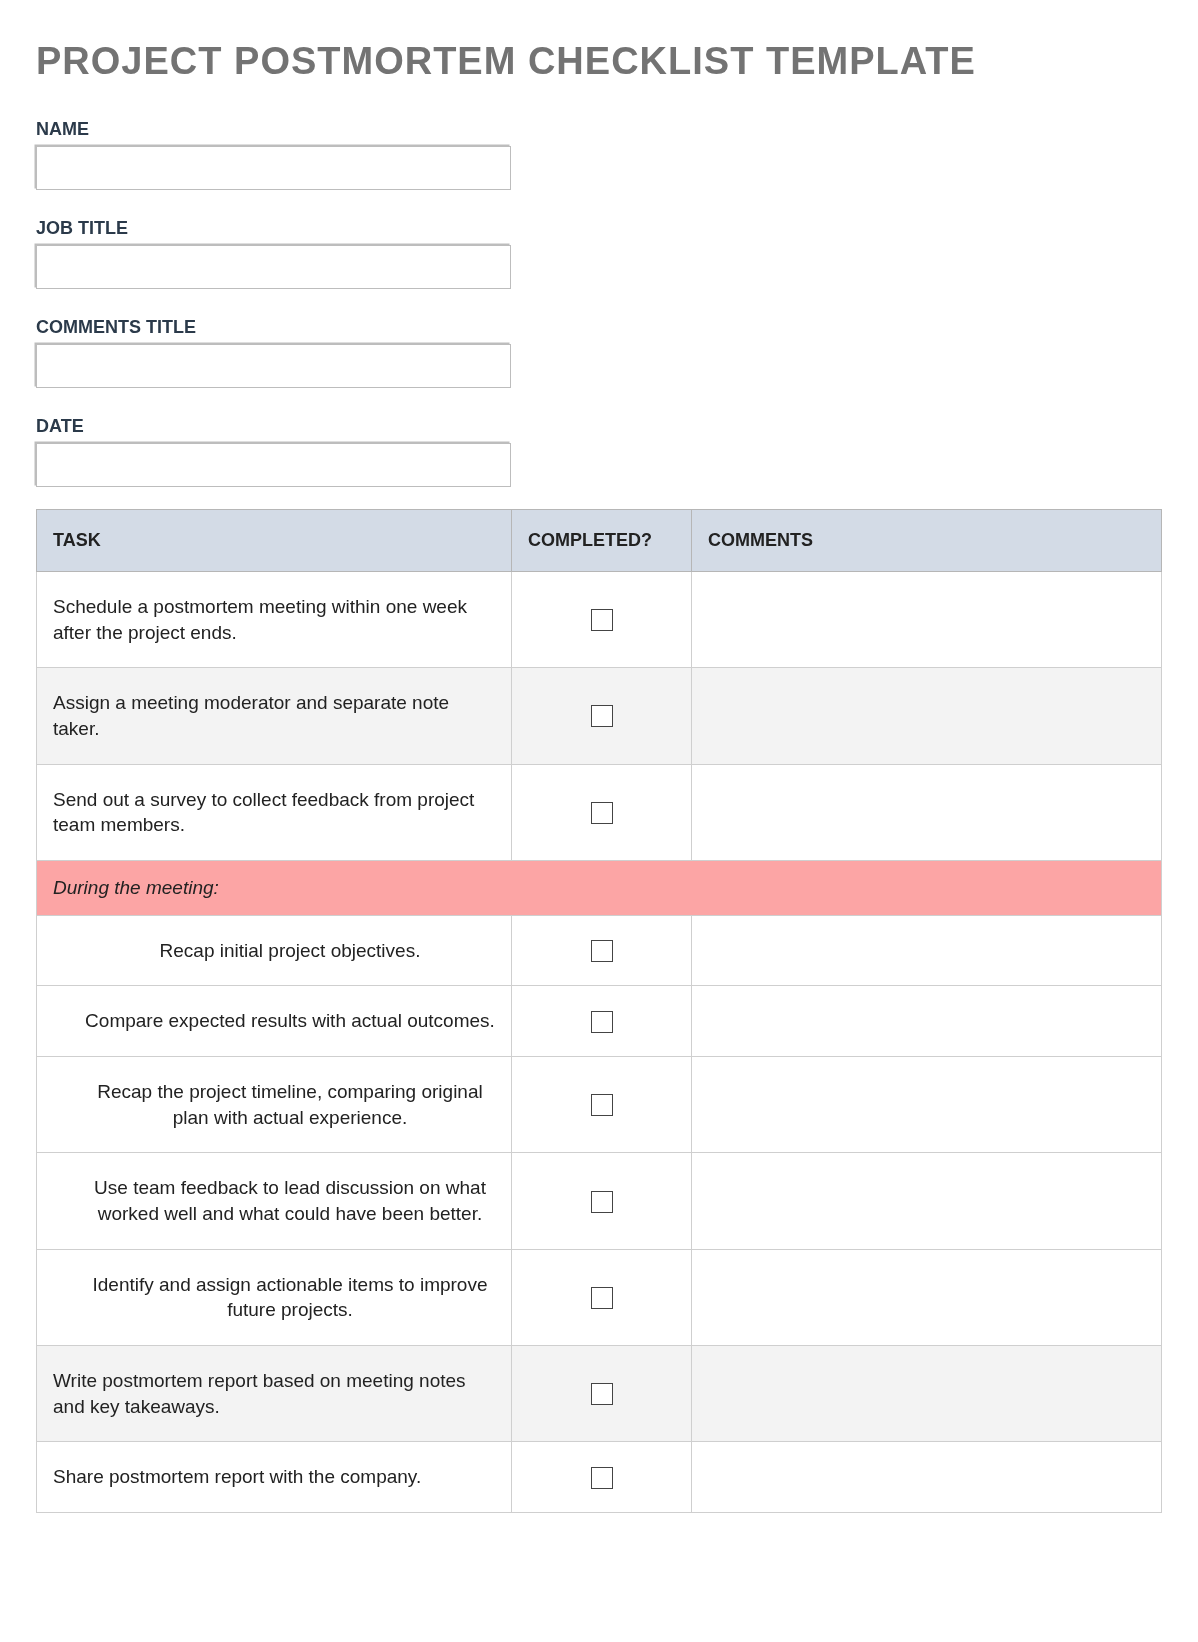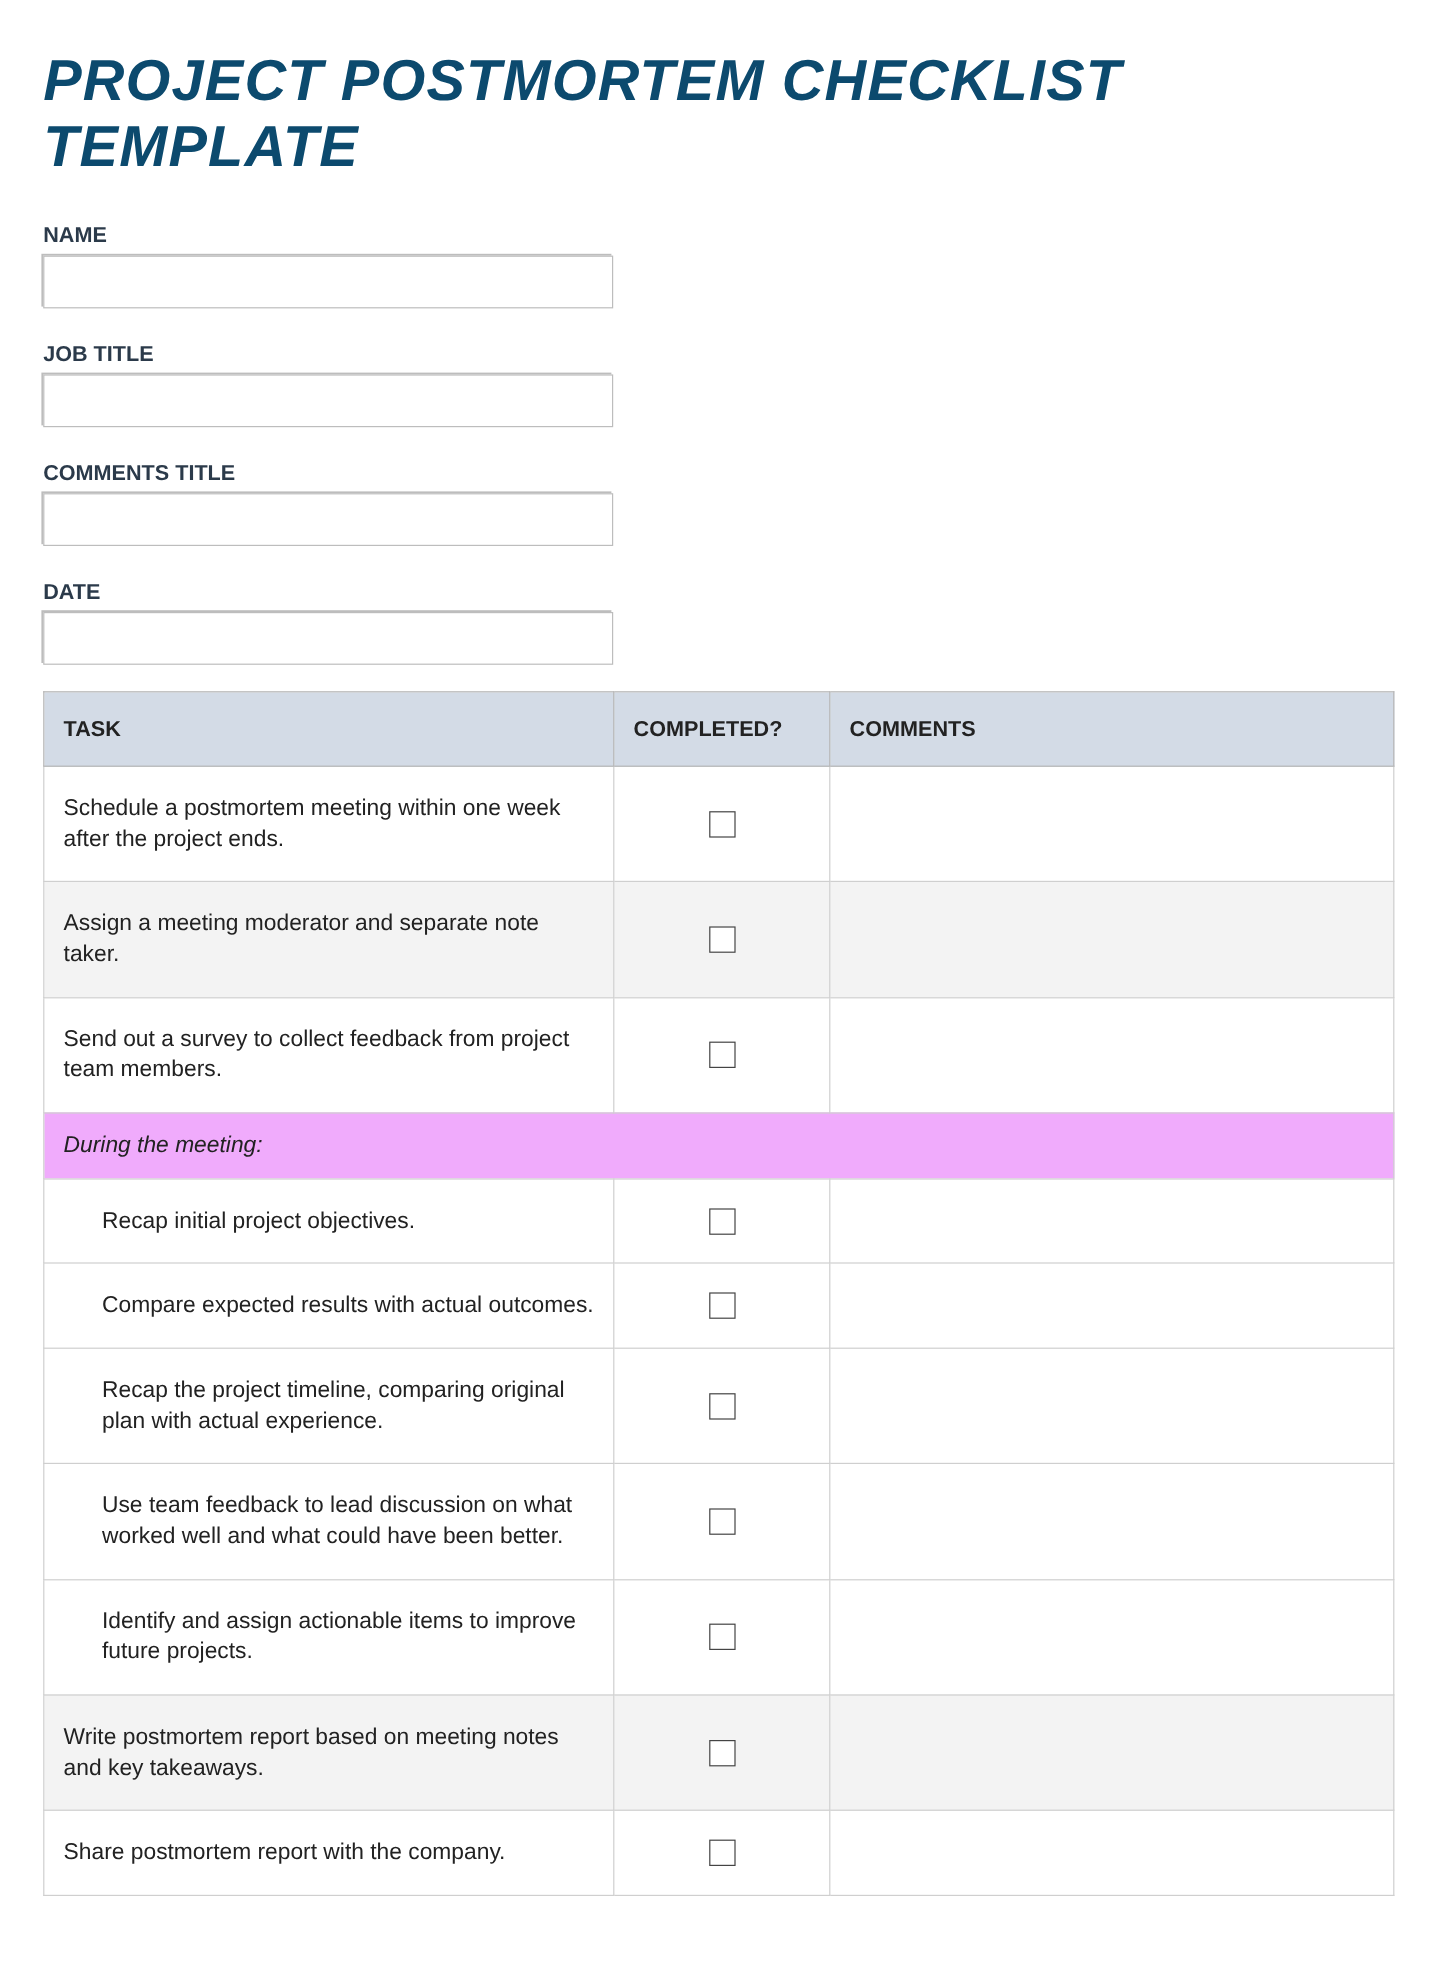--- a/index.html
+++ b/index.html
@@ -5,26 +5,25 @@
   * { box-sizing: border-box; }
   body {
     margin: 0;
     padding: 40px 36px;
     font-family: "Helvetica Neue", Arial, sans-serif;
     background: #fff;
     color: #222;
     width: 1198px;
   }
   h1.page-title {
-    font-size: 48px;
+    font-size: 38px;
     font-weight: 700;
     letter-spacing: 1px;
-    color: #0c4a6e;
+    color: #737373;
     margin: 0 0 36px 0;
-    font-style: italic;
   }
   .field-group { margin-bottom: 22px; }
   .field-label {
     font-size: 18px;
     font-weight: 700;
     color: #2b3a4a;
     margin-bottom: 6px;
     display: block;
     margin-top: 28px;
   }
@@ -54,27 +53,27 @@
   }
   table.checklist th.col-completed { text-align: left; }
   table.checklist td {
     border: 1px solid #cfcfcf;
     padding: 22px 16px;
     font-size: 19px;
     vertical-align: middle;
     color: #222;
   }
   td.task-cell { line-height: 1.35; padding-right: 24px; }
-  td.task-cell.indent { padding-left: 48px; }
+  td.task-cell.indent { padding-left: 48px; text-align: center; }
   td.completed-cell { text-align: center; }
   td.comments-cell { }
   tr.shaded td { background: #f3f3f3; }
   tr.section-row td {
     font-style: italic;
-    background: #f0abfc;
+    background: #fca5a5;
     padding: 16px 16px;
   }
   .chk {
     width: 22px;
     height: 22px;
     border: 1.5px solid #444;
     display: inline-block;
     vertical-align: middle;
     background: #fff;
     cursor: pointer;

